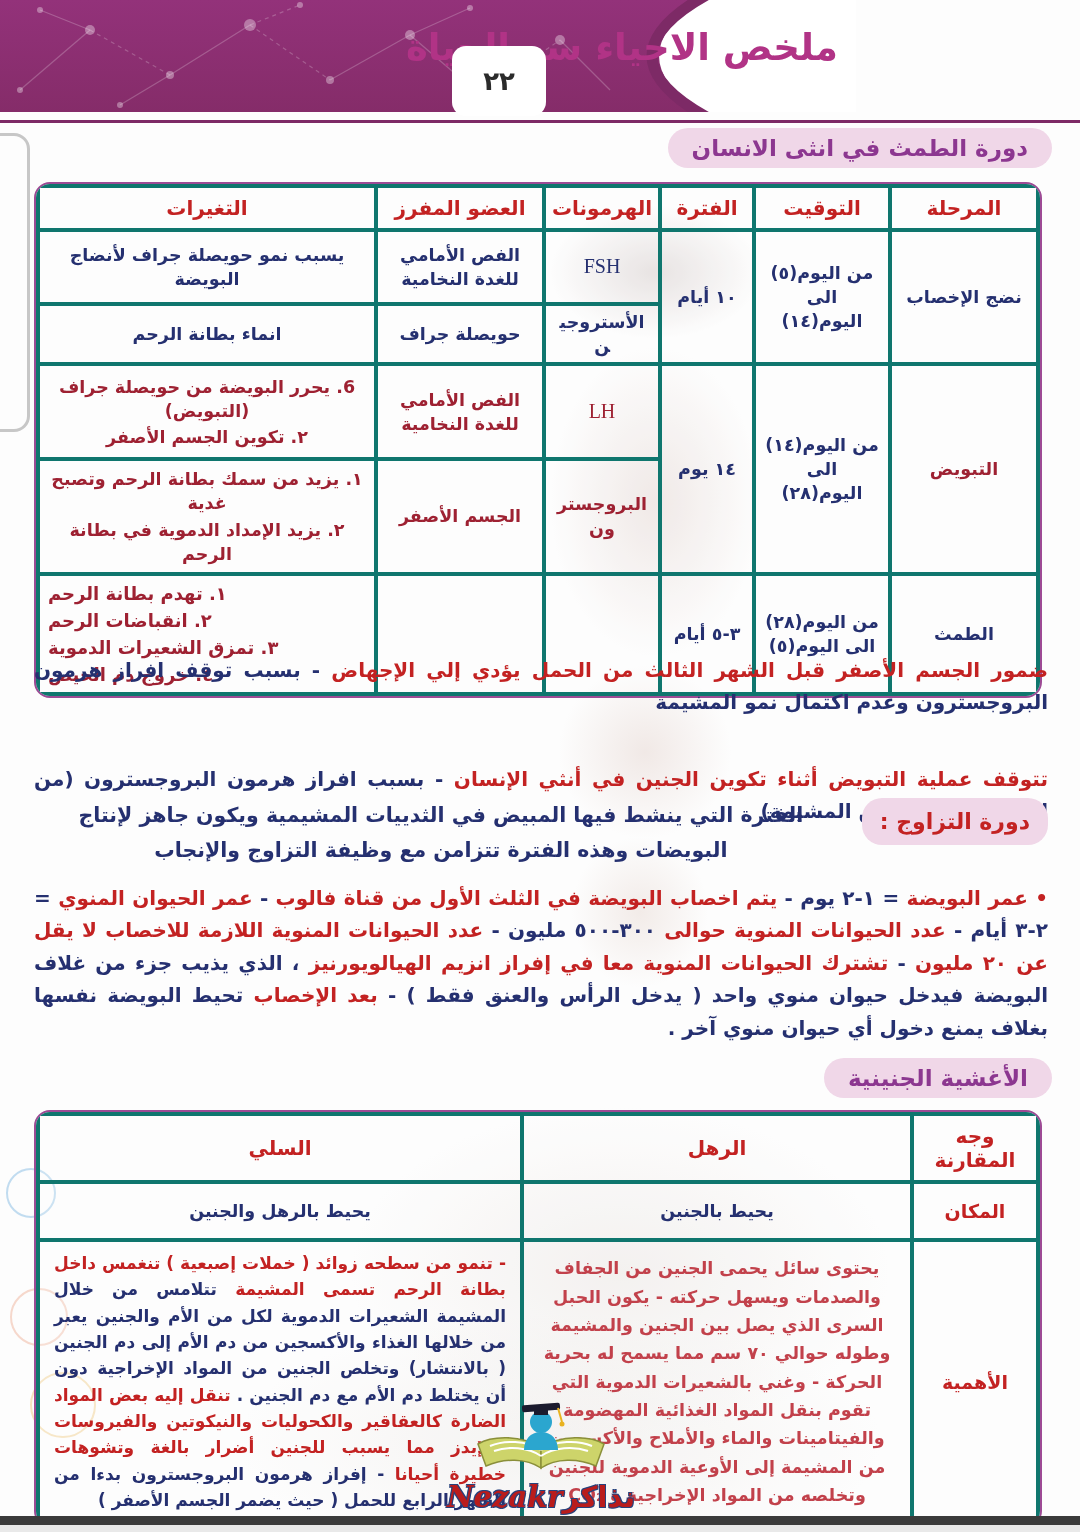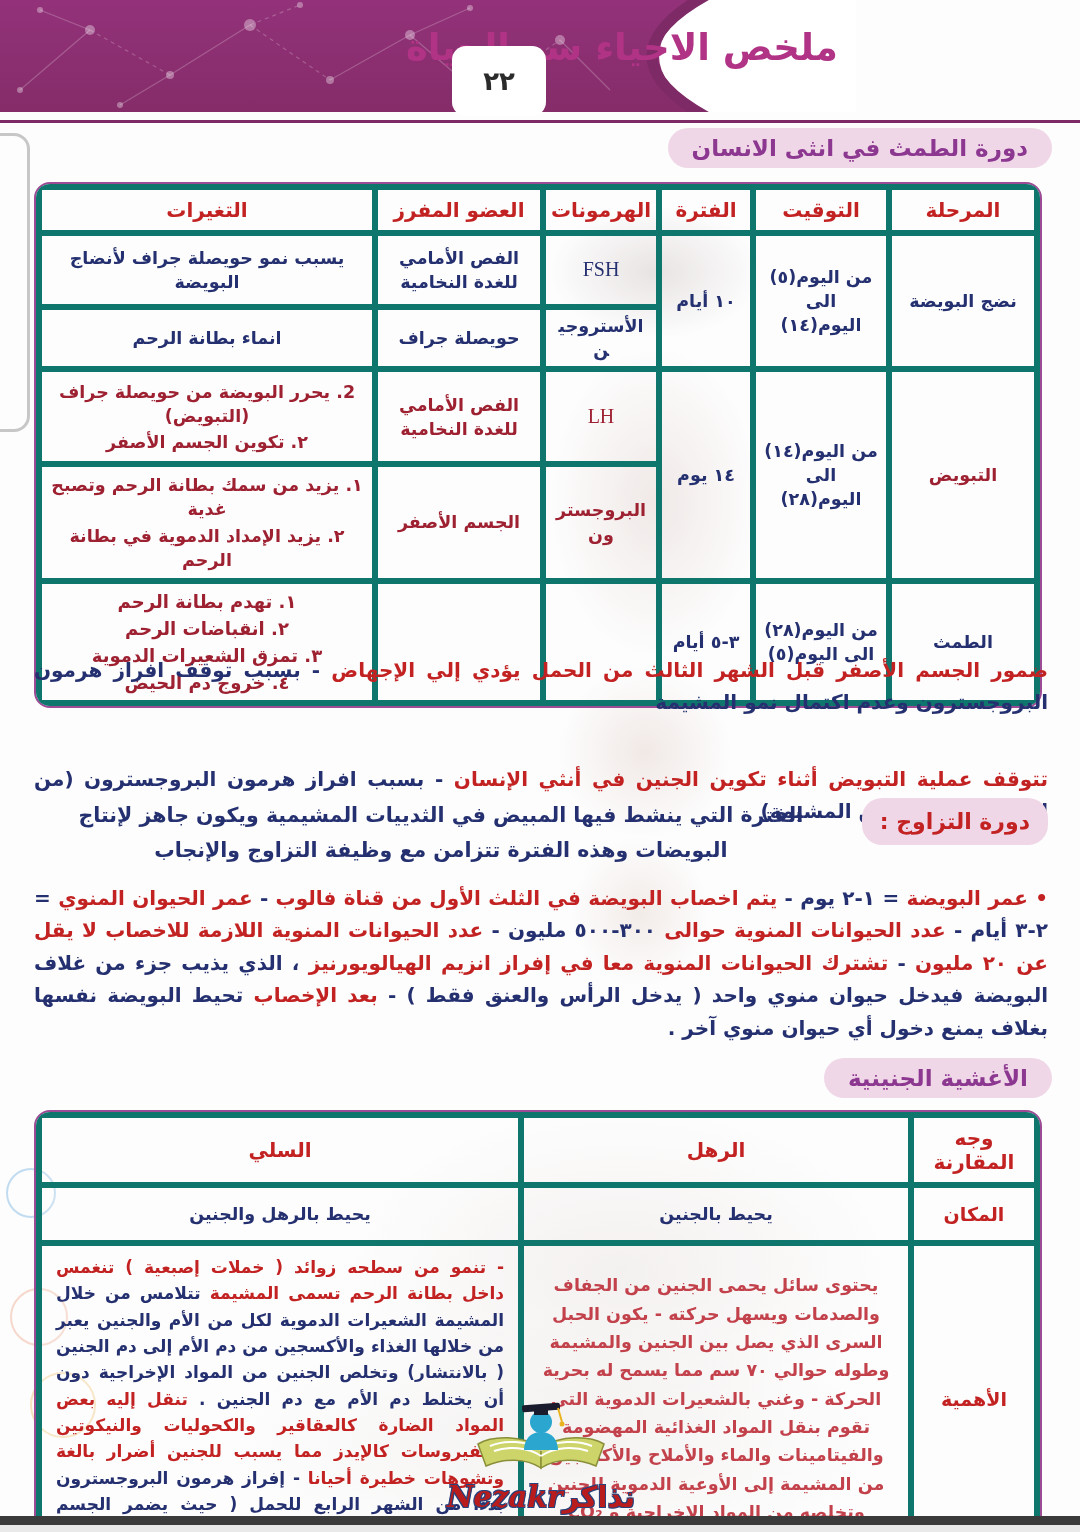--- a/index.html
+++ b/index.html
@@ -37,30 +37,30 @@
   .pill{display:inline-block;background:#f0d7e8;color:#8c3790;font-weight:bold;
     border-radius:22px;padding:7px 24px;font-size:23px;z-index:2;}
   .pill-cycle{position:absolute;top:128px;right:28px;}
   .pill-membranes{position:absolute;top:1058px;right:28px;}
   
   .twrap{position:absolute;right:38px;width:1004px;border:2px solid #9d4b95;border-radius:16px;
     overflow:hidden;z-index:1;background:rgba(255,255,255,.18);}
   .t1wrap{top:182px;}
   .t2wrap{top:1110px;}
   table{width:100%;border-collapse:collapse;table-layout:fixed;}
-  th,td{border:6px solid #0f766e;vertical-align:middle;text-align:center;padding:4px 8px;
+  th,td{border:4px solid #0f766e;vertical-align:middle;text-align:center;padding:4px 8px;
     font-weight:bold;word-wrap:break-word;}
   th{color:#c32222;font-size:20px;padding:8px 4px;}
   td{font-size:17.5px;line-height:1.38;}
   .navy{color:#253070;}
   .maroon{color:#9e2132;}
   .latin{font-family:"Liberation Serif",serif;font-weight:normal;font-size:20px;}
   tr.hrow{height:42px;} tr.r1a{height:74px;} tr.r1b{height:44px;}
   tr.r2a{height:95px;} tr.r2b{height:85px;} tr.r3{height:115px;}
-  td.changes-list{text-align:center;line-height:1.5;font-size:18px;}
+  td.changes-list{text-align:left;line-height:1.5;font-size:18px;}
   td.changes-num div{margin:2px 0;}
   
   tr.t2h{height:46px;} tr.t2loc{height:58px;} tr.t2imp{height:282px;}
   td.rowlabel{color:#c32222;font-size:19px;}
   td.chorion-cell{color:#c2414b;font-size:17.5px;line-height:1.62;text-align:center;padding:8px 10px;}
   td.amnion-cell{font-size:17px;line-height:1.55;text-align:justify;padding:8px 14px;}
   
   .para{position:absolute;right:32px;width:1014px;font-weight:bold;z-index:1;
     font-size:20px;line-height:1.58;text-align:justify;}
   .note1{top:655px;}
@@ -142,40 +142,40 @@
     <tbody>
         <tr class="hrow">
       <th>المرحلة</th>
       <th>التوقيت</th>
       <th>الفترة</th>
       <th>الهرمونات</th>
       <th>العضو المفرز</th>
       <th>التغيرات</th>
     </tr>
     <tr class="r1a">
-      <td rowspan="2" class="navy">نضج البويضة</td>
+      <td rowspan="2" class="navy">نضج الإخصاب</td>
       <td rowspan="2" class="navy">من اليوم(٥) الى اليوم(١٤)</td>
       <td rowspan="2" class="navy">١٠ أيام</td>
       <td class="navy latin">FSH</td>
       <td class="navy">الفص الأمامي للغدة النخامية</td>
       <td class="navy">يسبب نمو حويصلة جراف لأنضاج البويضة</td>
     </tr>
     <tr class="r1b">
       <td class="navy">الأستروجين</td>
       <td class="navy">حويصلة جراف</td>
       <td class="navy">انماء بطانة الرحم</td>
     </tr>
     <tr class="r2a">
       <td rowspan="2" class="maroon">التبويض</td>
       <td rowspan="2" class="navy">من اليوم(١٤) الى اليوم(٢٨)</td>
       <td rowspan="2" class="navy">١٤ يوم</td>
       <td class="maroon latin">LH</td>
       <td class="maroon">الفص الأمامي للغدة النخامية</td>
       <td class="maroon changes-num">
-        <div>2. يحرر البويضة من حويصلة جراف (التبويض)</div>
+        <div>6. يحرر البويضة من حويصلة جراف (التبويض)</div>
         <div>٢. تكوين الجسم الأصفر</div>
       </td>
     </tr>
     <tr class="r2b">
       <td class="maroon">البروجسترون</td>
       <td class="maroon">الجسم الأصفر</td>
       <td class="maroon changes-num">
         <div>١. يزيد من سمك بطانة الرحم وتصبح غدية</div>
         <div>٢. يزيد الإمداد الدموية في بطانة الرحم</div>
       </td>

